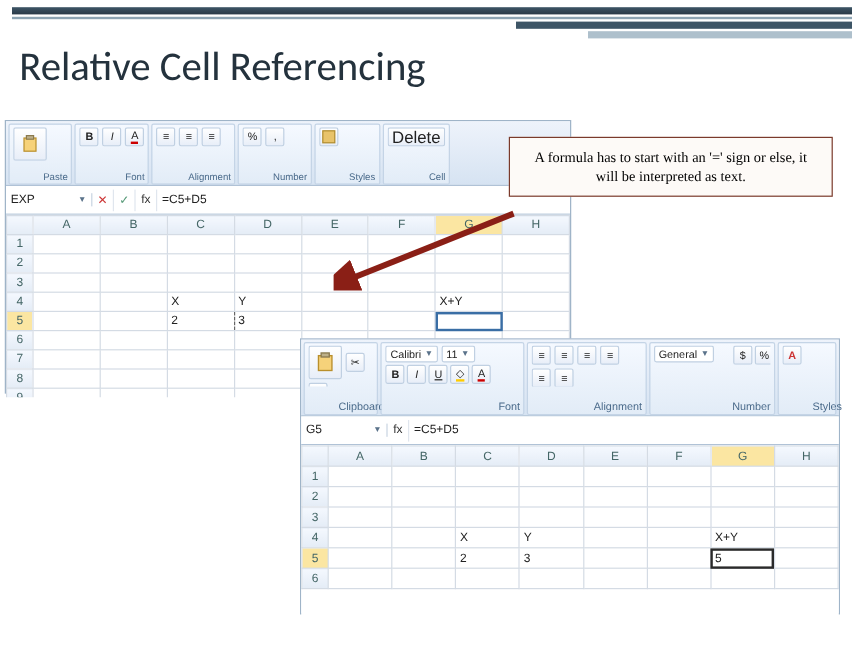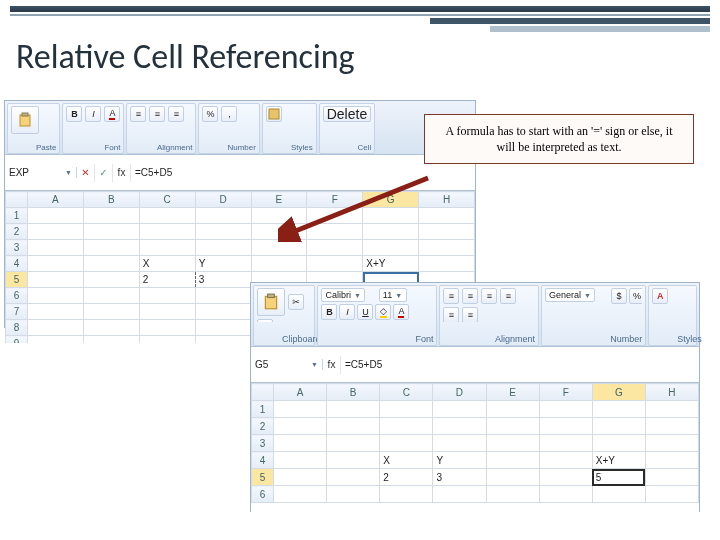--- a/index.html
+++ b/index.html
@@ -88,21 +88,21 @@
     display:flex; align-items:center; justify-content:center;
     font-size:9px;
   }
   .rib-btn.big { width:28px; height:28px; }
   .rib-btn.wide { width:auto; padding:0 3px; }
 
   .formula-bar {
     display:flex; align-items:center;
     border-bottom:1px solid #b0c2d6;
     background:#fff;
-    height:36px;
+    height:24px;
   }
   .name-box {
     width:72px; border-right:1px solid #c8d4e2;
     padding:0 4px; font-size:10px;
     display:flex; align-items:center; justify-content:space-between;
   }
   .name-box .dd { color:#5a728a; font-size:7px;}
   .fx-ctrls { display:flex; gap:0; }
   .fx-ctrls .fxb { width:18px; height:18px; display:flex; align-items:center; justify-content:center; border-right:1px solid #e0e6ee; color:#597; font-size:10px;}
   .fx-ctrls .fxb.x { color:#c33;}
@@ -400,21 +400,21 @@
               <rect x="5" y="1" width="6" height="3" fill="#bdb08a" stroke="#8a7a4f"></rect>
             </svg>
         </div>
         <div class="rib-btn">✂</div>
         <div class="rib-btn">⧉</div>
       </div>
       <div class="rg-label">Clipboard</div>
     </div>
     <div class="ribbon-group" style="min-width:120px">
       <div class="rg-body" style="flex-direction:column; align-items:flex-start; gap:2px;">
-        <div style="display:flex; gap:14px;">
+        <div style="display:flex; gap:3px;">
           <div class="font-combo">
               <span>Calibri</span>
               <span class="dd">▼</span>
             </div>
           <div class="font-combo" style="width:28px">
               <span>11</span>
               <span class="dd">▼</span>
             </div>
         </div>
         <div style="display:flex; gap:2px;">

